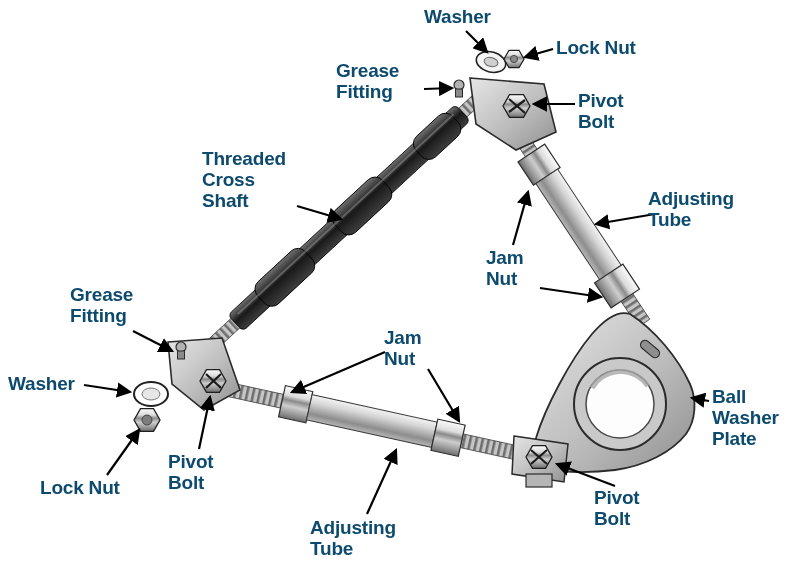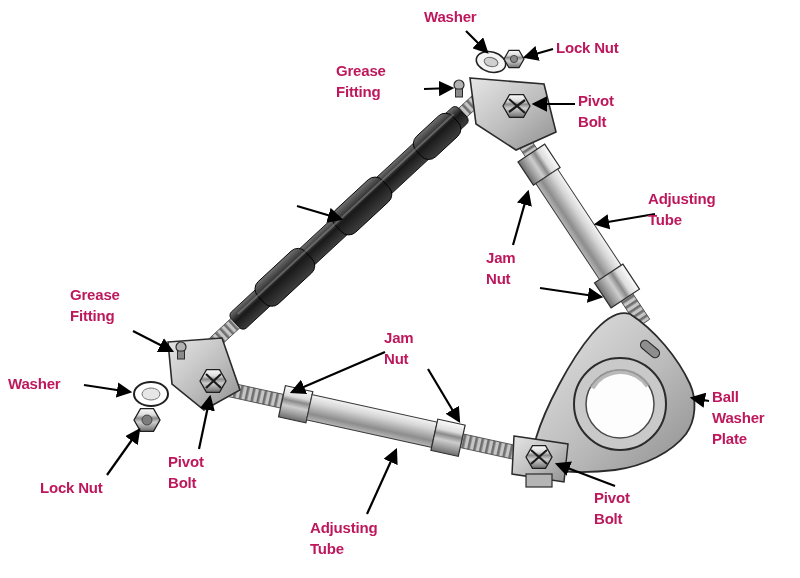--- a/index.html
+++ b/index.html
@@ -2,21 +2,21 @@
 <html><head>
 <meta charset="utf-8">
 <style>
   html,body{margin:0;padding:0;background:#ffffff;}
   .stage{
     position:relative;width:800px;height:578px;background:#ffffff;overflow:hidden;
     font-family:"Liberation Sans",sans-serif;
   }
   .stage svg{position:absolute;left:0;top:0;}
   .lbl{
-    position:absolute;font-weight:bold;font-size:15px;line-height:21px;color:#be185d;
+    position:absolute;font-weight:bold;font-size:19px;line-height:21px;color:#0c4a6e;
     white-space:pre-line;letter-spacing:-0.2px;
   }
   .ta-c{}
   .ta-l{text-align:left;}
 </style>
 </head>
 <body>
 
 <div class="stage">
 
@@ -148,20 +148,23 @@
       <line x1="709" y1="401" x2="692" y2="398" marker-end="url(#ah)"></line>
     </g>
   </svg>
 
   <div class="lbl ta-l" style="left:424px;top:6px;">Washer</div>
   <div class="lbl ta-l" style="left:556px;top:37px;">Lock Nut</div>
   <div class="lbl ta-c" style="left:336px;top:60px;width:86px;">Grease
 Fitting</div>
   <div class="lbl ta-l" style="left:578px;top:90px;">Pivot
 Bolt</div>
+  <div class="lbl ta-c" style="left:202px;top:148px;width:112px;">Threaded
+Cross
+Shaft</div>
   <div class="lbl ta-c" style="left:648px;top:188px;width:106px;">Adjusting
 Tube</div>
   <div class="lbl ta-c" style="left:486px;top:247px;width:60px;">Jam
 Nut</div>
   <div class="lbl ta-c" style="left:70px;top:284px;width:94px;">Grease
 Fitting</div>
   <div class="lbl ta-l" style="left:8px;top:373px;">Washer</div>
   <div class="lbl ta-l" style="left:40px;top:477px;">Lock Nut</div>
   <div class="lbl ta-c" style="left:168px;top:451px;width:64px;">Pivot
 Bolt</div>

